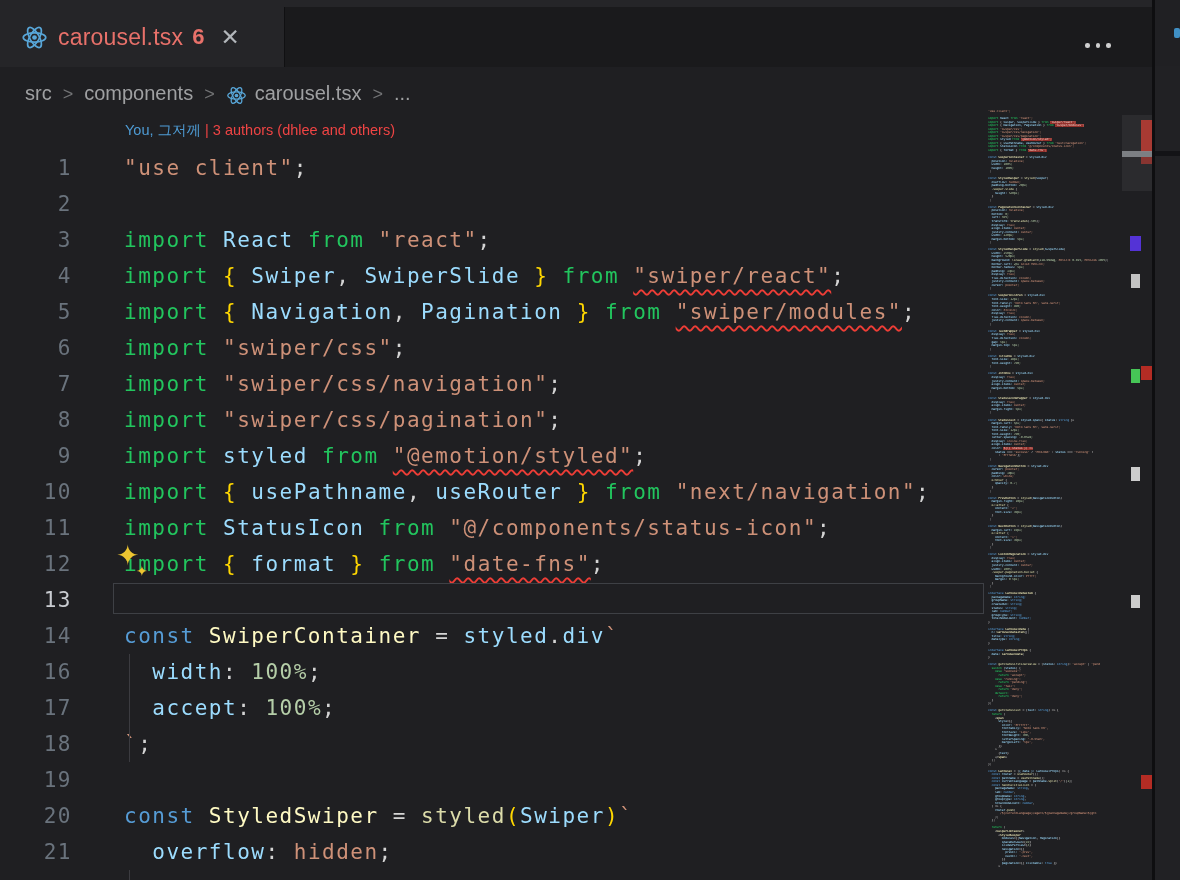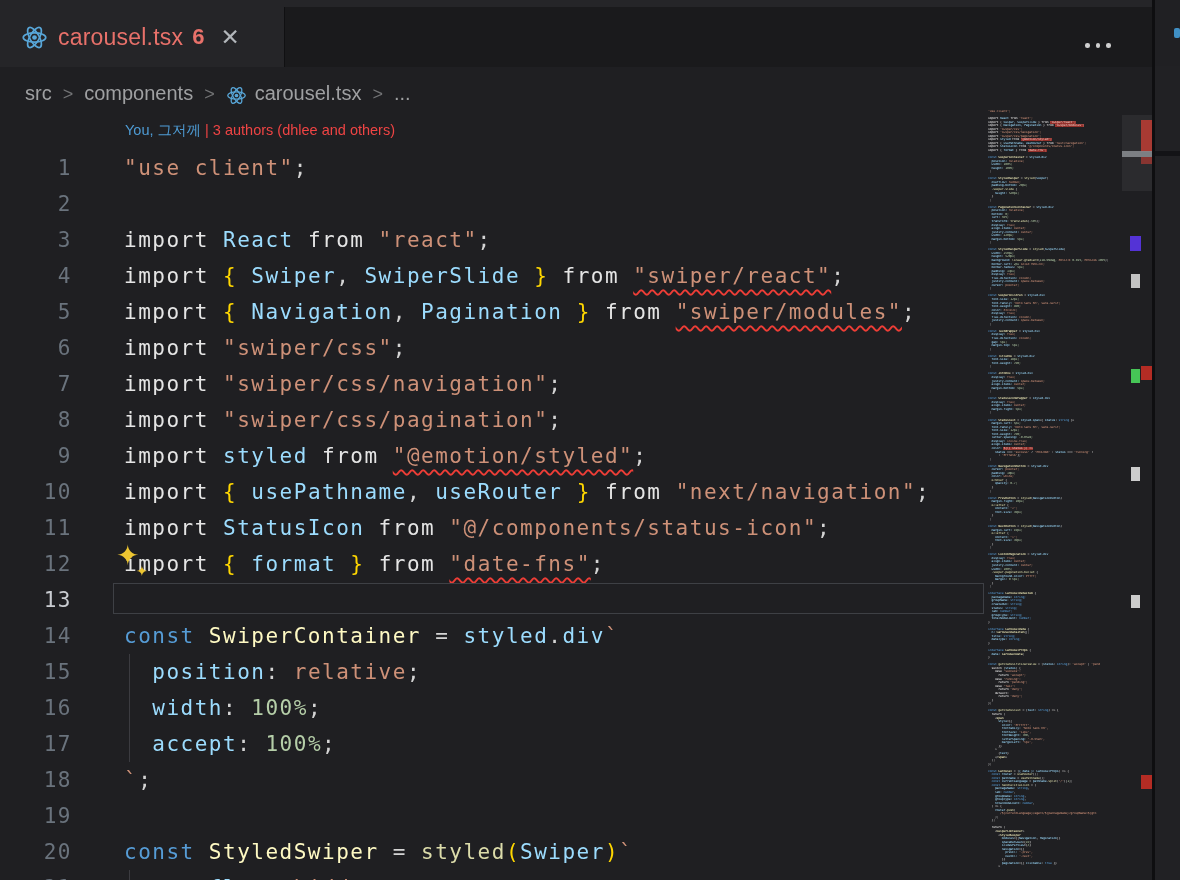--- a/index.html
+++ b/index.html
@@ -32,21 +32,21 @@
   .codelens .blame{color:#4e9bd4;}
   .codelens .authors{color:#ef4444;}
   
   #editor{position:absolute;left:0;top:150px;width:985px;height:730px;overflow:hidden;}
   .row{height:36px;line-height:36px;white-space:pre;
        font-family:"DejaVu Sans Mono","Liberation Mono",monospace;
        font-size:21px;letter-spacing:1.5px;}
   .gut{display:inline-block;width:72px;text-align:right;color:#6a737d;}
   .gut.cur{color:#c9ccd1;}
   .codetext{display:inline-block;margin-left:52px;}
-  .tk-k{color:#e5e5e5}.tk-v{color:#9CDCFE}.tk-s{color:#CE9178}
+  .tk-k{color:#22c55e}.tk-v{color:#9CDCFE}.tk-s{color:#CE9178}
   .tk-S{color:#CE9178;text-decoration:underline wavy #ee3d36 2px;text-underline-offset:6px;text-decoration-skip-ink:none;}
   .tk-n{color:#B5CEA8}.tk-w{color:#D4D4D4}.tk-c{color:#569CD6}
   .tk-t{color:#fef9c3}.tk-f{color:#DCDCAA}.tk-y{color:#FFD700}
   .tk-e{background:#93302b;color:#efc7bf}
   #curline{position:absolute;left:113px;top:583px;width:871px;height:31px;
            border:1px solid #3e4045;box-sizing:border-box;pointer-events:none;}
   .iguide{position:absolute;left:129px;width:1px;background:#3b3b40;}
   #ig1{top:654px;height:108px;} #ig2{top:870px;height:10px;}
   .sparkle{position:absolute;color:#edc531;pointer-events:none;line-height:1;}
   #spark-big{left:116px;top:542px;font-size:28px;}
@@ -121,21 +121,20 @@
     <div class="row"><span class="gut">5</span><span class="codetext"><span class="tk-k">import </span><span class="tk-y">{ </span><span class="tk-v">Navigation</span><span class="tk-w">, </span><span class="tk-v">Pagination </span><span class="tk-y">} </span><span class="tk-k">from </span><span class="tk-S">"swiper/modules"</span><span class="tk-w">;</span></span></div>
     <div class="row"><span class="gut">6</span><span class="codetext"><span class="tk-k">import </span><span class="tk-s">"swiper/css"</span><span class="tk-w">;</span></span></div>
     <div class="row"><span class="gut">7</span><span class="codetext"><span class="tk-k">import </span><span class="tk-s">"swiper/css/navigation"</span><span class="tk-w">;</span></span></div>
     <div class="row"><span class="gut">8</span><span class="codetext"><span class="tk-k">import </span><span class="tk-s">"swiper/css/pagination"</span><span class="tk-w">;</span></span></div>
     <div class="row"><span class="gut">9</span><span class="codetext"><span class="tk-k">import </span><span class="tk-v">styled </span><span class="tk-k">from </span><span class="tk-S">"@emotion/styled"</span><span class="tk-w">;</span></span></div>
     <div class="row"><span class="gut">10</span><span class="codetext"><span class="tk-k">import </span><span class="tk-y">{ </span><span class="tk-v">usePathname</span><span class="tk-w">, </span><span class="tk-v">useRouter </span><span class="tk-y">} </span><span class="tk-k">from </span><span class="tk-s">"next/navigation"</span><span class="tk-w">;</span></span></div>
     <div class="row"><span class="gut">11</span><span class="codetext"><span class="tk-k">import </span><span class="tk-v">StatusIcon </span><span class="tk-k">from </span><span class="tk-s">"@/components/status-icon"</span><span class="tk-w">;</span></span></div>
     <div class="row"><span class="gut">12</span><span class="codetext"><span class="tk-k">import </span><span class="tk-y">{ </span><span class="tk-v">format </span><span class="tk-y">} </span><span class="tk-k">from </span><span class="tk-S">"date-fns"</span><span class="tk-w">;</span></span></div>
     <div class="row"><span class="gut cur">13</span><span class="codetext"></span></div>
     <div class="row"><span class="gut">14</span><span class="codetext"><span class="tk-c">const </span><span class="tk-t">SwiperContainer </span><span class="tk-w">= </span><span class="tk-v">styled</span><span class="tk-w">.</span><span class="tk-v">div</span><span class="tk-s">`</span></span></div>
-    <div class="row"><span class="gut">15</span><span class="codetext"><span class="tk-w">  </span><span class="tk-v">position</span><span class="tk-w">: </span><span class="tk-s">relative</span><span class="tk-w">;</span></span></div>
     <div class="row"><span class="gut">16</span><span class="codetext"><span class="tk-w">  </span><span class="tk-v">width</span><span class="tk-w">: </span><span class="tk-n">100%</span><span class="tk-w">;</span></span></div>
     <div class="row"><span class="gut">17</span><span class="codetext"><span class="tk-w">  </span><span class="tk-v">accept</span><span class="tk-w">: </span><span class="tk-n">100%</span><span class="tk-w">;</span></span></div>
     <div class="row"><span class="gut">18</span><span class="codetext"><span class="tk-s">`</span><span class="tk-w">;</span></span></div>
     <div class="row"><span class="gut">19</span><span class="codetext"></span></div>
     <div class="row"><span class="gut">20</span><span class="codetext"><span class="tk-c">const </span><span class="tk-t">StyledSwiper </span><span class="tk-w">= </span><span class="tk-f">styled</span><span class="tk-y">(</span><span class="tk-v">Swiper</span><span class="tk-y">)</span><span class="tk-s">`</span></span></div>
     <div class="row"><span class="gut">21</span><span class="codetext"><span class="tk-w">  </span><span class="tk-v">overflow</span><span class="tk-w">: </span><span class="tk-s">hidden</span><span class="tk-w">;</span></span></div>
   </div>
 <div id="curline"></div>
 <div class="iguide" id="ig1"></div>
 <div class="iguide" id="ig2"></div>

